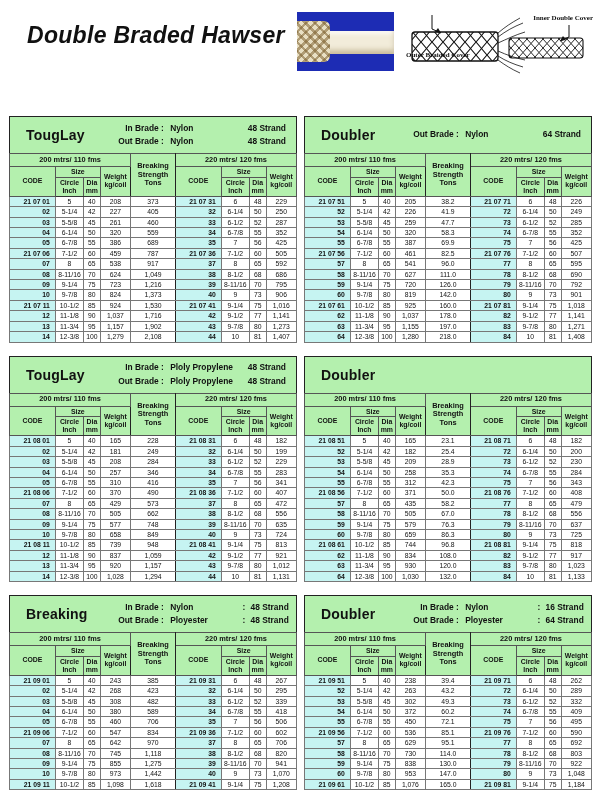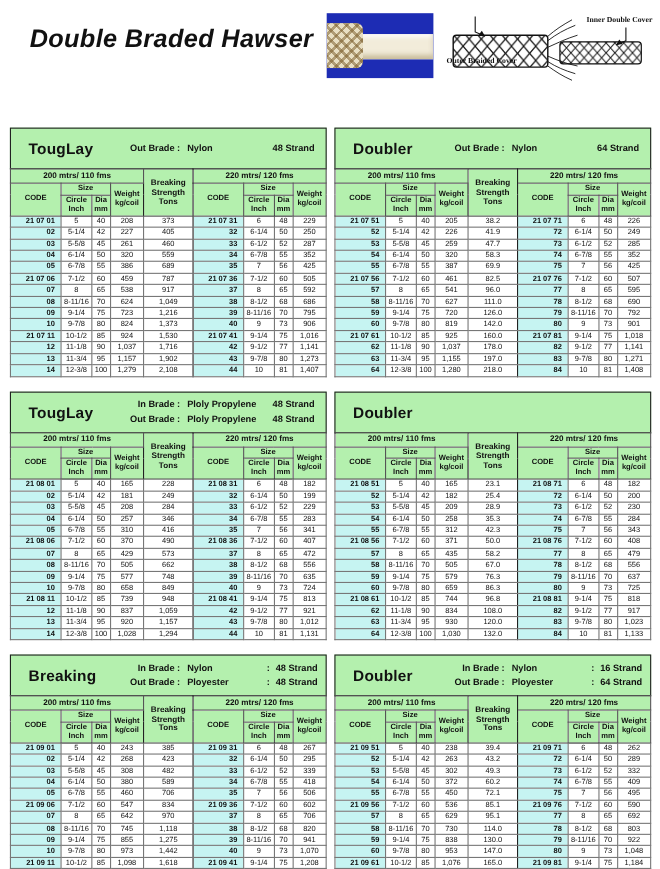--- a/index.html
+++ b/index.html
@@ -116,20 +116,26 @@
     <span class="dlabel outer">Outer Braided Cover</span>
     <span class="dlabel inner">Inner Double Cover</span>
   </div>
 
   <div class="grid" id="grid">
       <section class="block">
     <div class="banner">
       <div class="bname">TougLay</div>
       <div class="brade">
         <div>
+          <span class="bl">In Brade :</span>
+          <span class="mat">Nylon</span>
+          <span class="sep"></span>
+          <span>48 Strand</span>
+        </div>
+        <div>
           <span class="bl">Out Brade :</span>
           <span class="mat">Nylon</span>
           <span class="sep"></span>
           <span>48 Strand</span>
         </div>
       </div>
     </div>
     <table class="tbl">
       <colgroup>
         <col style="width:16%">

